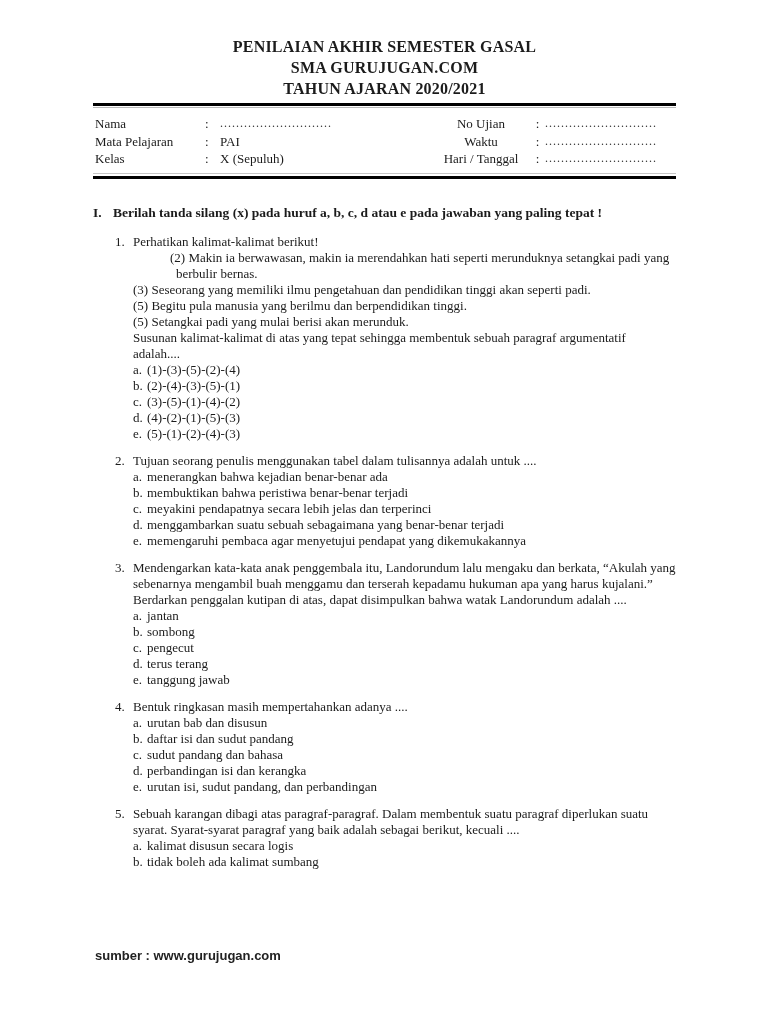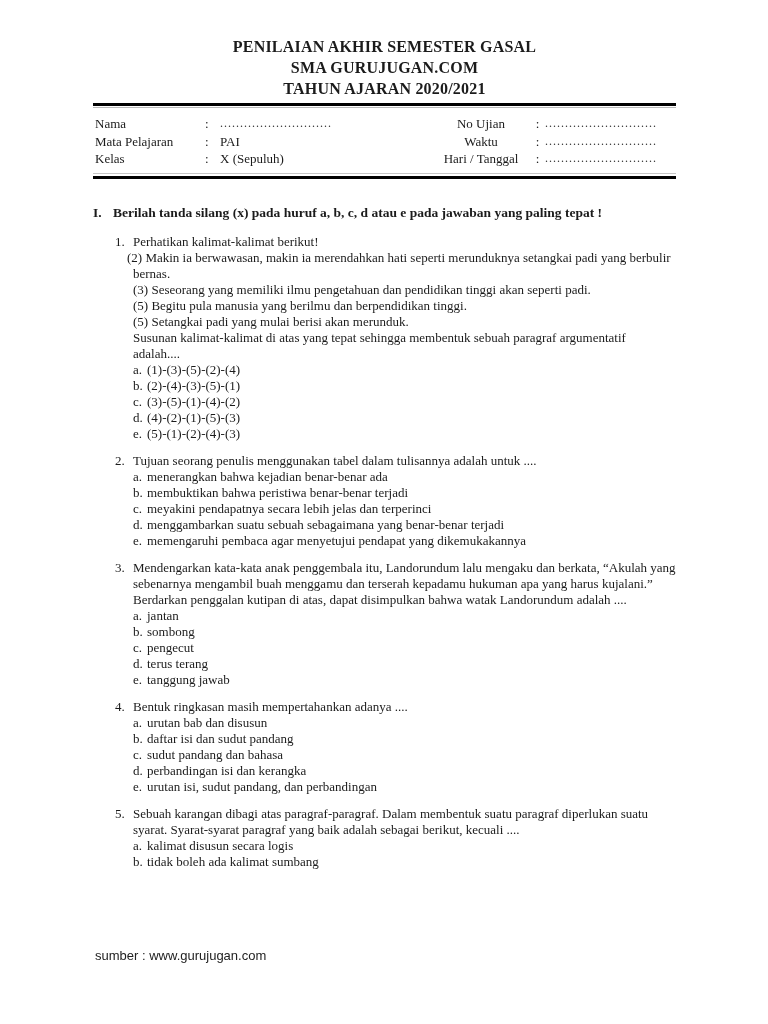--- a/index.html
+++ b/index.html
@@ -63,30 +63,30 @@
   
   .questions {
     margin-top: 13px;
     font-size: 13px;
     line-height: 16px;
   }
   .question { display: flex; margin-bottom: 11px; padding-left: 22px; }
   .q-num { width: 18px; flex: none; }
   .q-body { width: 545px; }
   .q-line { }
-  .q-line.outdent { text-indent: -6px; }
+  .q-line.outdent { text-indent: -6px; margin-left: 43px; }
   .q-option { display: flex; }
   .opt-letter { width: 14px; flex: none; }
   
   .footer {
     position: absolute;
     left: 95px;
     top: 948px;
     font-family: "Liberation Sans", sans-serif;
-    font-weight: normal;
+    font-weight: bold;
     font-size: 13px;
     color: #222222;
   }
 </style>
 </head>
 <body>
 
 <div class="page">
   <div class="content">
 

